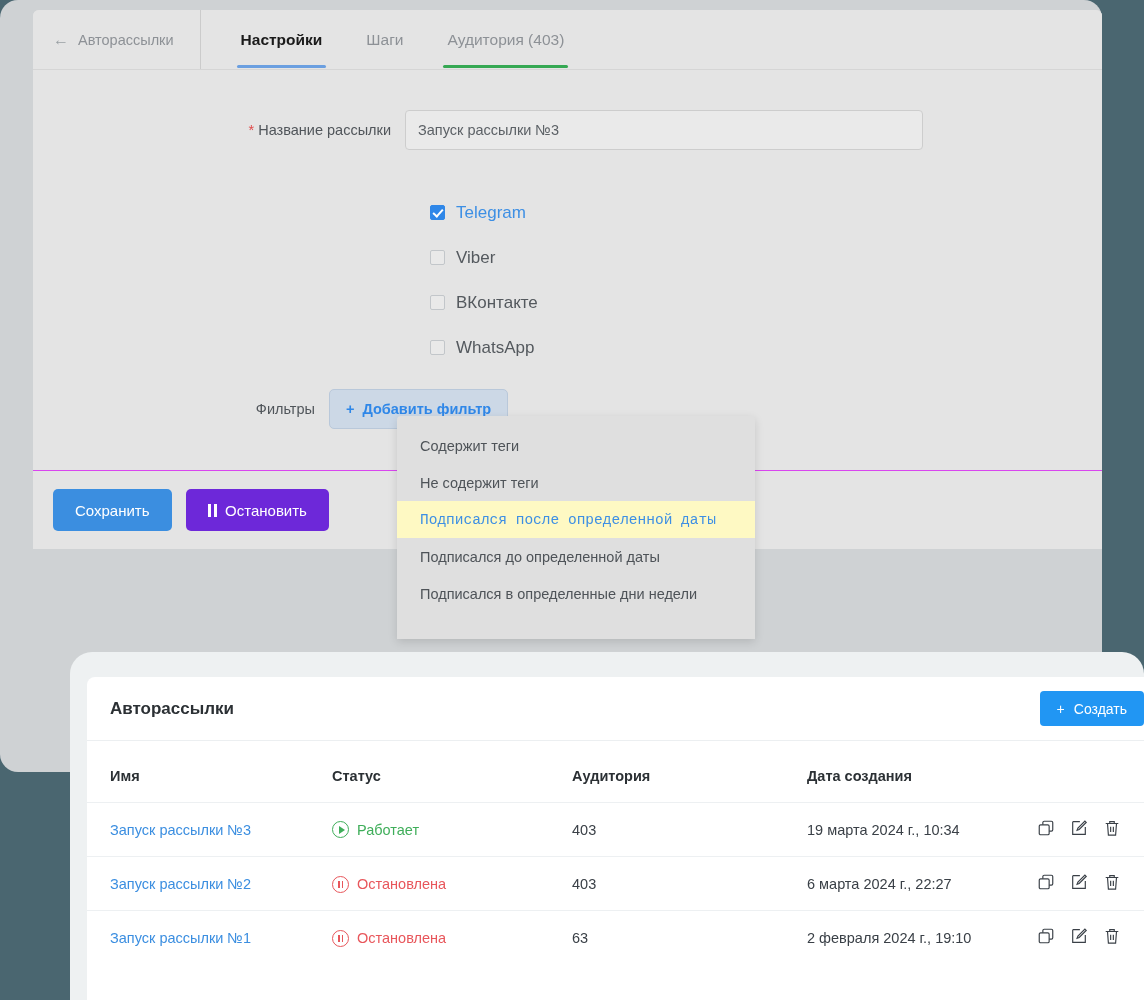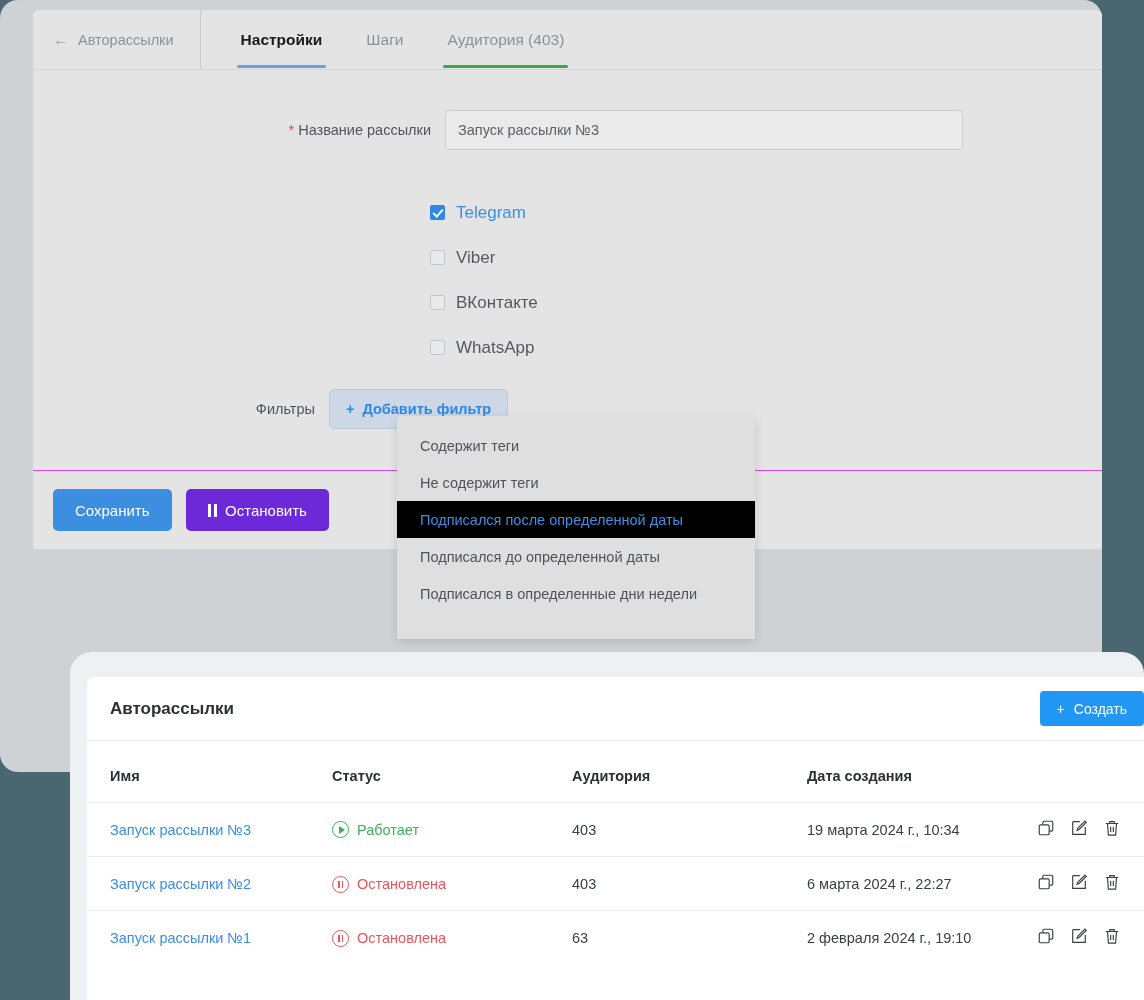--- a/index.html
+++ b/index.html
@@ -52,21 +52,21 @@
     position: absolute; left: 0; right: 0; bottom: 0;
     height: 3px; border-radius: 2px;
   }
   .tab.active .ul { background: #6b9fe0; }
   .tab.green .ul { background: #35a853; }
 
   .form-body { position: relative; height: 410px; padding-top: 40px; }
   .form-row { display: flex; align-items: center; }
   .form-label {
     width: 372px; text-align: right; padding-right: 14px;
-    font-size: 14.5px; color: #50555a; margin-left: 40px;
+    font-size: 14.5px; color: #50555a;
   }
   .req { color: #e04a4a; margin-right: 4px; }
   .text-input {
     width: 518px; height: 40px;
     background: #eaeaea;
     border: 1px solid #cdcdcd; border-radius: 4px;
     padding: 0 12px;
     font-size: 14.5px; color: #5c6166;
     font-family: "Liberation Sans", sans-serif;
     display: flex; align-items: center;
@@ -109,21 +109,21 @@
     box-shadow: 0 3px 10px rgba(0,0,0,0.13);
     padding-top: 11px;
     overflow: hidden;
     z-index: 6;
   }
   .dd-item {
     height: 37px; display: flex; align-items: center;
     padding-left: 23px; font-size: 14.5px; color: #4e5358;
     cursor: pointer;
   }
-  .dd-item.sel { background: #000000; color: #3d8fe4; }
+  .dd-item.sel { background: #fef9c3; color: #3d8fe4; font-family: Liberation Mono, monospace; }
 
   .card-footer {
     position: absolute; left: 0; right: 0; bottom: 0;
     height: 79px; border-top: 1px solid #d946ef;
     display: flex; align-items: center; gap: 14px; padding-left: 20px;
   }
   .btn {
     height: 42px; padding: 0 22px; border-radius: 5px; border: none;
     color: #fff; font-size: 15px; cursor: pointer;
     display: inline-flex; align-items: center; gap: 8px;

